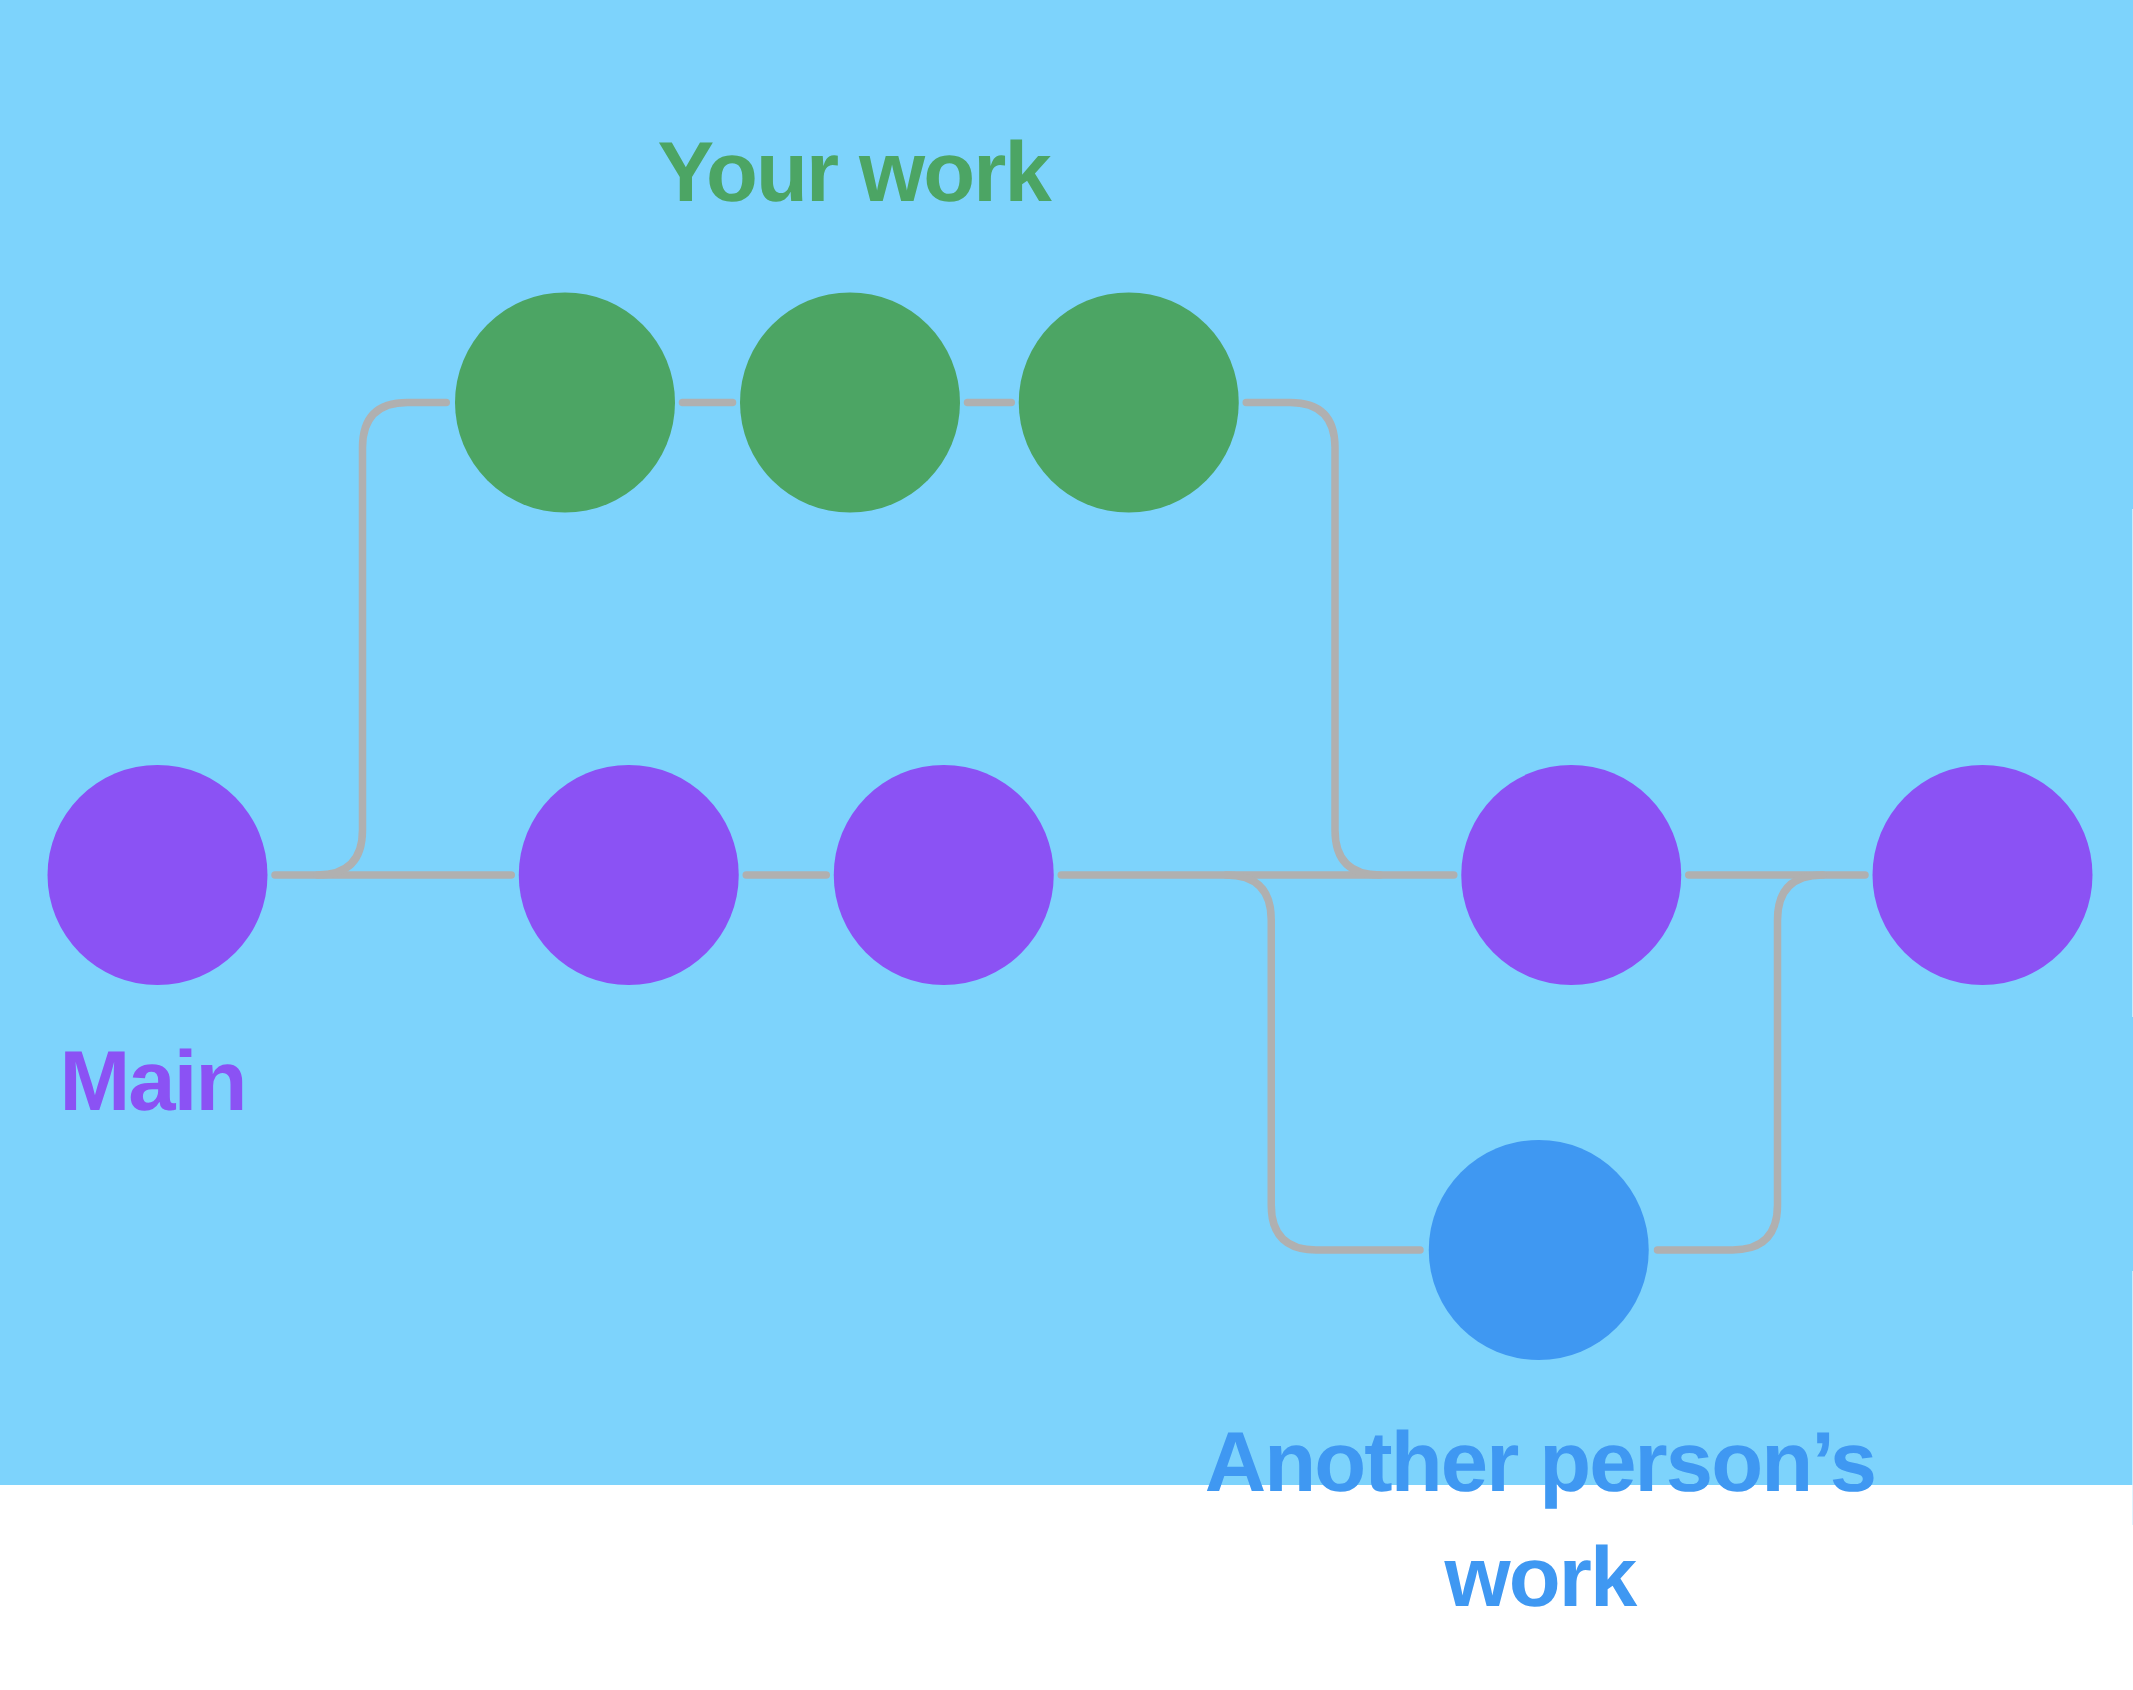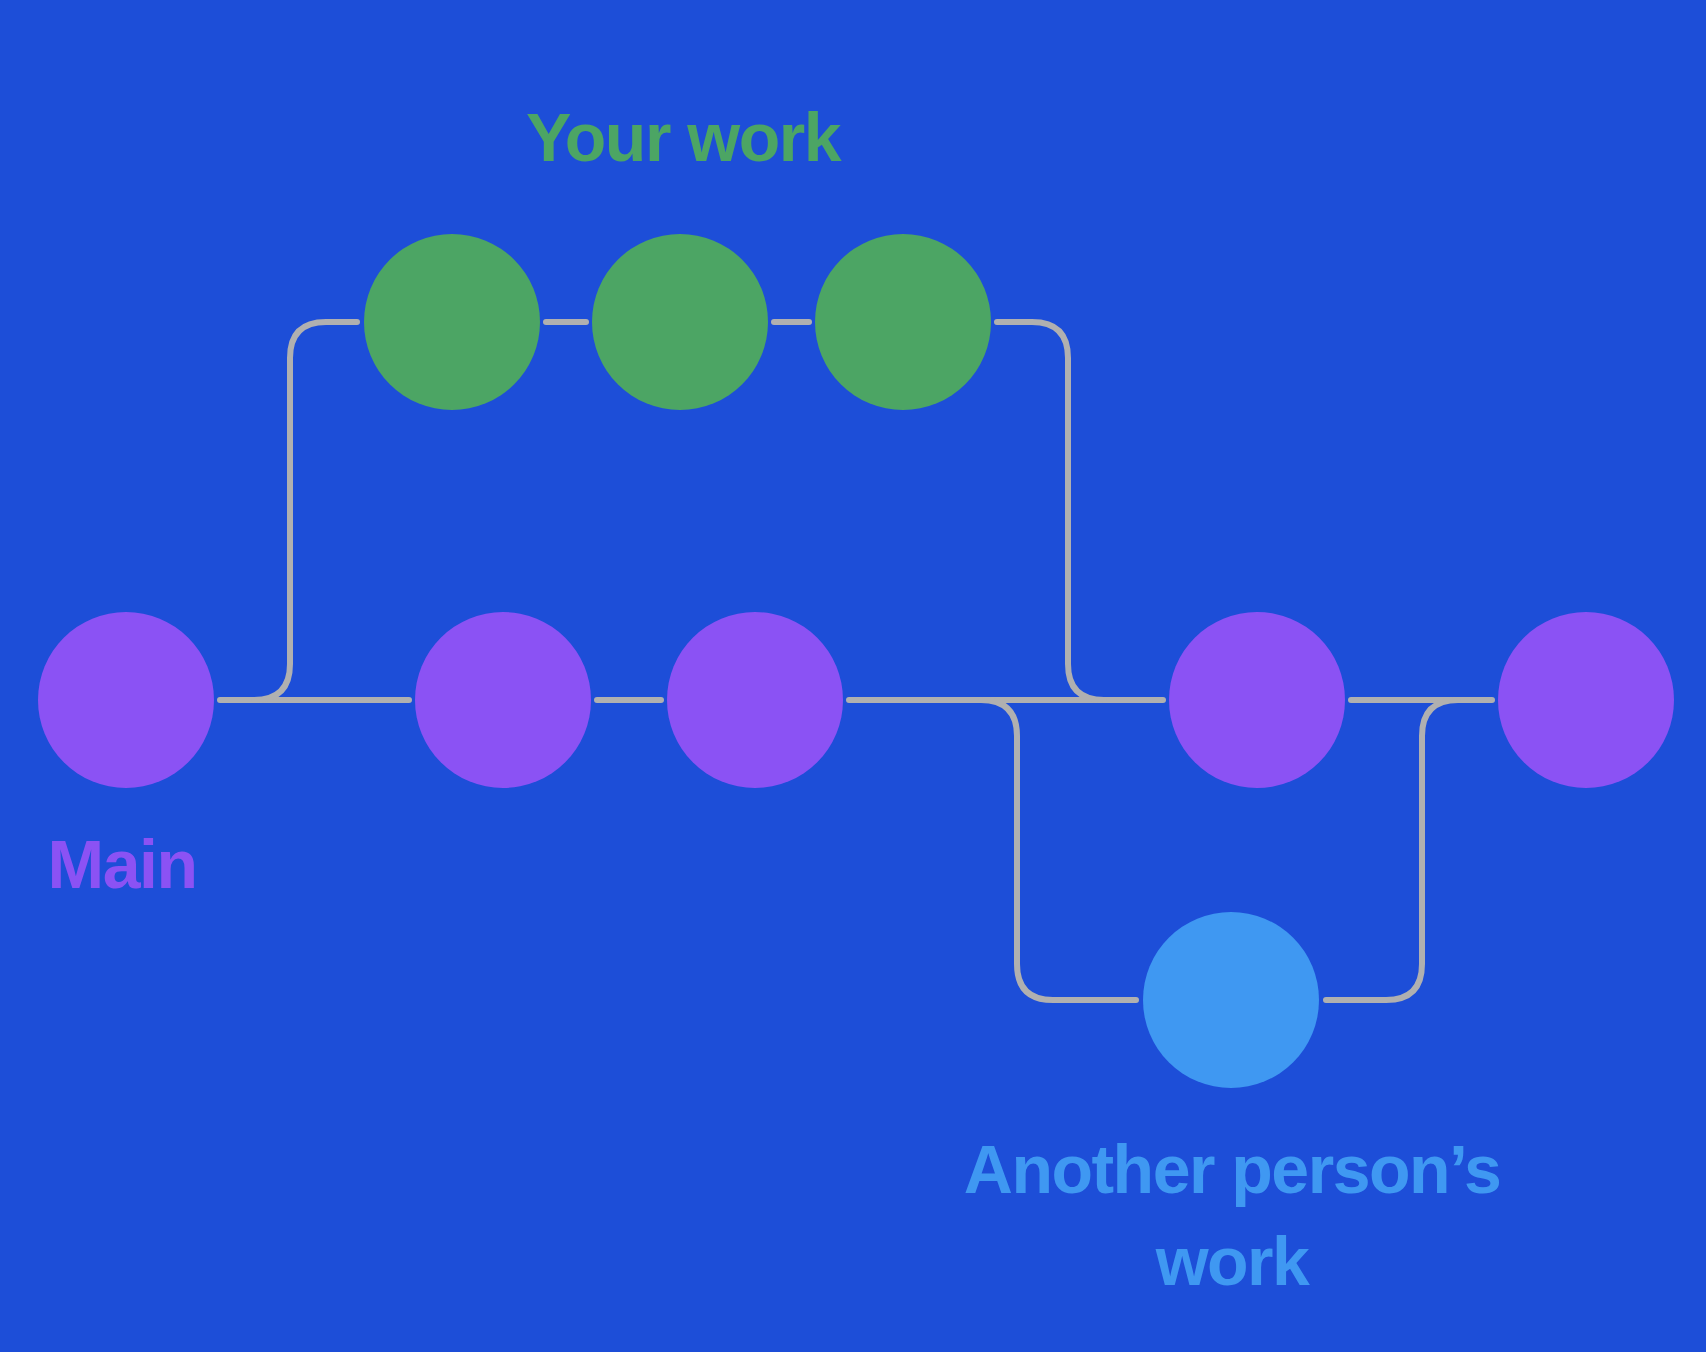--- a/index.html
+++ b/index.html
@@ -7,22 +7,22 @@
     margin: 0;
     padding: 0;
     background: #ffffff;
     width: 1706px;
     height: 1352px;
     overflow: hidden;
   }
   .stage {
     position: relative;
     width: 1706px;
-    height: 1352px;
-    background: #1d4ed8;
+    height: 1188px;
+    background: #7dd3fc;
   }
   svg { display: block; }
   .branch-label {
     font-family: "Liberation Sans", sans-serif;
     font-weight: bold;
     font-size: 68px;
     letter-spacing: -1.5px;
   }
   .connector {
     fill: none;

